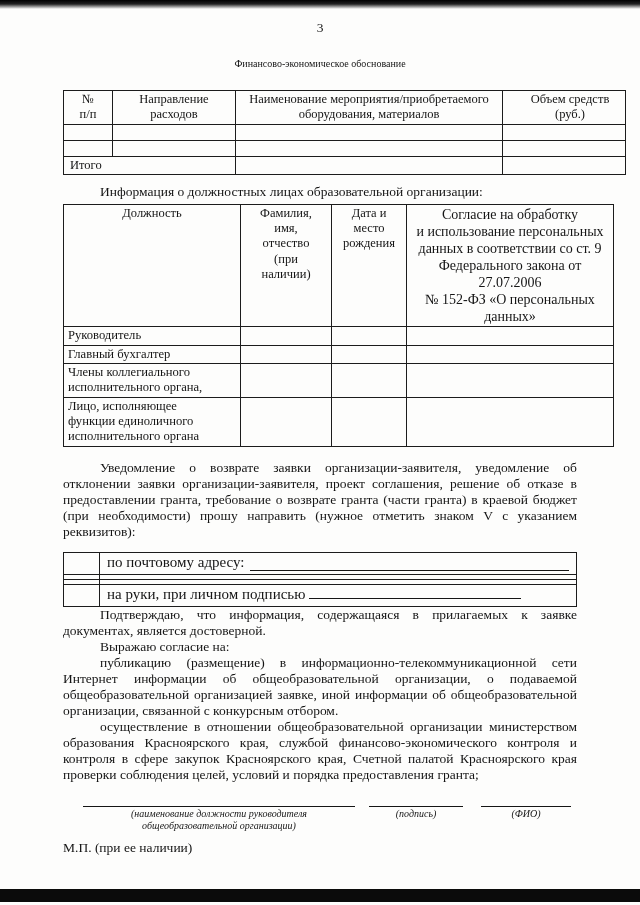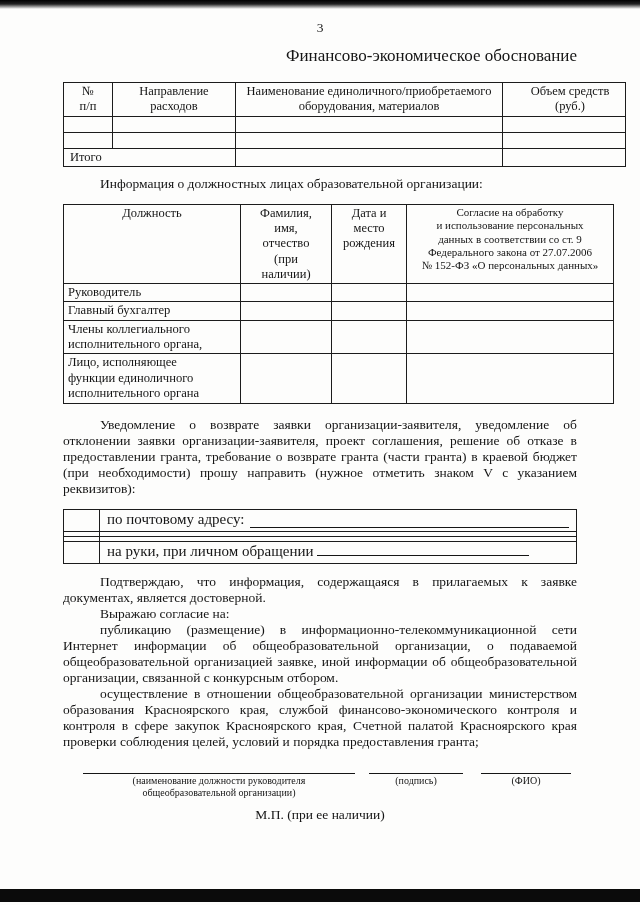--- a/index.html
+++ b/index.html
@@ -16,21 +16,21 @@
     position:absolute; top:0; left:0; width:100%; height:9px;
     background:linear-gradient(to bottom,#000 0,#222 4px,rgba(80,80,80,0) 9px);
   }
   .scan-bottom {
     position:absolute; bottom:3px; left:0; width:100%; height:13px;
     background:#0b0b0b;
   }
   .content { padding:20px 63px 0 63px; }
 
   .page-number { text-align:center; font-size:13.5px; line-height:16px; }
-  .doc-title   { text-align:right; font-size:17px; line-height:16px; margin-top:12px; }
+  .doc-title   { text-align:center; font-size:10px; line-height:16px; margin-top:20px; }
 
   table { border-collapse:collapse; width:514px; table-layout:fixed; }
   td, th {
     border:1px solid #1c1c1c;
     font-size:12.5px; line-height:1.22;
     padding:1px 4px; vertical-align:top;
     font-weight:normal;
     overflow:hidden;
   }
   th { text-align:center; }
@@ -39,75 +39,75 @@
   .expense-table { margin-top:18px; }
   .expense-table .c1 { width:40px; }
   .expense-table .c2 { width:114px; }
   .expense-table .c3 { width:258px; }
   .expense-table .c4 { width:102px;padding-left:16px; }
   .expense-table .empty-row td { height:13px; }
   .total-cell { text-align:left; padding-left:6px; }
 
   .officials-intro { font-size:13.5px; line-height:16px; margin-top:9px; text-indent:37px; }
 
-  .officials-table { margin-top:12px; }
+  .officials-table { margin-top:4px; }
   .officials-table .c1 { width:168px; }
   .officials-table .c2 { width:82px; }
   .officials-table .c3 { width:66px; }
   .officials-table .c4 { width:198px; }
-  .officials-table th.small { font-size:11px; }
+  .officials-table th.small { font-size:14px; }
   .officials-table td.row-label { font-size:12.6px; }
 
   .para {
     font-size:13.5px; line-height:16px;
     text-align:justify; text-indent:37px; margin:0;
   }
   .notify-para { margin-top:13px; }
 
   .options-table { margin-top:12px; }
   .options-table .mark { width:27px; }
   .options-table td.opt { font-size:15px; text-align:justify; padding:0 7px 3px 7px; }
   .options-table tr.spacer td { height:4px; padding:0; }
   .opt-flex { display:flex; align-items:flex-end; }
   .opt-flex .label { white-space:nowrap; }
   .uline { display:inline-block; border-bottom:1px solid #151515; height:11px; }
   .uline-grow { flex:1; border-bottom:1px solid #151515; height:11px; margin-left:5px; }
 
-  .confirm-para { margin-top:10px; }
+  .confirm-para { margin-top:0; }
   .consent-intro { margin-top:0; }
 
   .sig-row { display:flex; margin:23px 0 0 20px; }
-  .sig-col { border-top:1px solid #151515; padding-top:1px; }
+  .sig-col { border-top:1px solid #151515; padding-top:1px;font-style:italic; }
   .sig-col + .sig-col { margin-left:14px; }
   .sig-c1 { width:272px; }
   .sig-c2 { width:94px; }
   .sig-c3 { width:90px; margin-left:18px !important; }
   .sig-label { font-size:10px; line-height:11.5px; text-align:center; white-space:pre-line; }
 
-  .stamp-note { font-size:13.5px; line-height:16px; margin-top:9px;text-align:center; }
+  .stamp-note { font-size:13.5px; line-height:16px; margin-top:9px; }
 </style>
 </head>
 <body>
 
 <div class="page">
   <div class="scan-top"></div>
 
   <div class="content">
 
     <div class="page-number">3</div>
     <div class="doc-title">Финансово-экономическое обоснование</div>
 
     <table class="expense-table">
       <tbody>
           <tr>
         <th class="c1 pre">№
 п/п</th>
         <th class="c2 pre">Направление
 расходов</th>
-        <th class="c3 pre">Наименование единоличного/приобретаемого
+        <th class="c3 pre">Наименование мероприятия/приобретаемого
 оборудования, материалов</th>
         <th class="c4 pre">Объем средств
 (руб.)</th>
       </tr>
       <tr class="empty-row">
         <td></td>
         <td></td>
         <td></td>
         <td></td>
       </tr>
@@ -192,21 +192,21 @@
         <td></td>
         <td></td>
       </tr>
       <tr class="spacer">
         <td></td>
         <td></td>
       </tr>
       <tr>
         <td class="mark"></td>
         <td class="opt">
-          <span>на руки, при личном обращении</span>
+          <span>на руки, при личном подписью</span>
           <span class="uline" style="width:212px"></span>
         </td>
       </tr>
     </tbody>
       </table>
 
     <p class="para confirm-para">Подтверждаю, что информация, содержащаяся в прилагаемых к заявке документах, является достоверной.</p>
     <p class="para consent-intro">Выражаю согласие на:</p>
     <p class="para">публикацию (размещение) в информационно-телекоммуникационной сети Интернет информации об общеобразовательной организации, о подаваемой общеобразовательной организацией заявке, иной информации об общеобразовательной организации, связанной с конкурсным отбором.</p>
     <p class="para">осуществление в отношении общеобразовательной организации министерством образования Красноярского края, службой финансово-экономического контроля и контроля в сфере закупок Красноярского края, Счетной палатой Красноярского края проверки соблюдения целей, условий и порядка предоставления гранта;</p>

